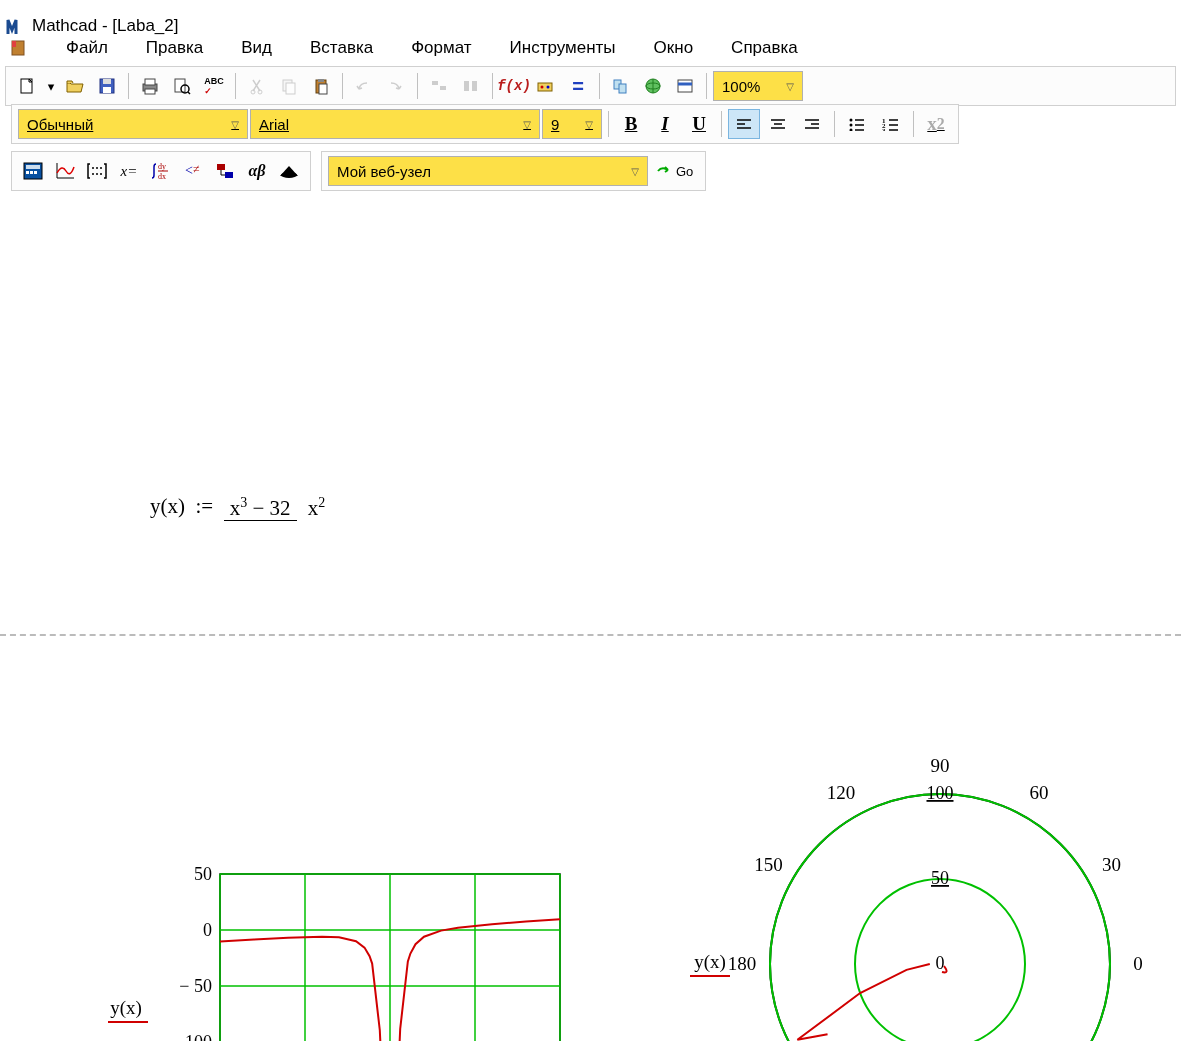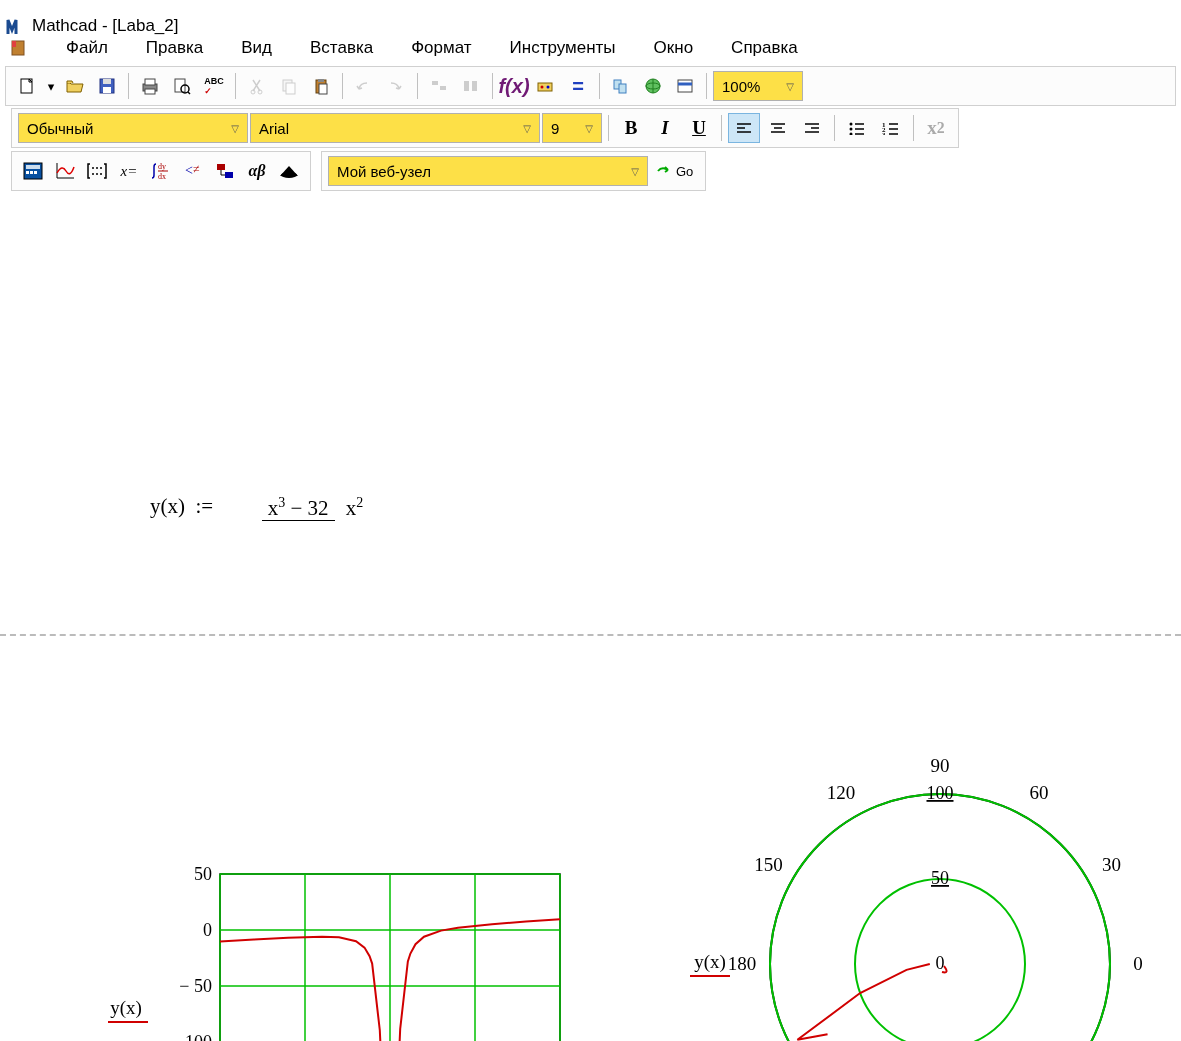--- a/index.html
+++ b/index.html
@@ -4,35 +4,35 @@
 <style>
   * { box-sizing: border-box; margin: 0; padding: 0; }
   body { font-family: Tahoma, Arial, sans-serif; font-size: 13px; background: #fff; width: 1181px; height: 1041px; overflow: hidden; }
   .titlebar { height: 30px; display: flex; align-items: flex-start; padding: 16px 6px; gap: 6px; background: #fff; }
   .app-icon { width: 20px; height: 20px; display: flex; align-items: center; justify-content: center; }
   .titlebar-text { font-size: 17px; color: #000; }
   .menubar { height: 32px; display: flex; align-items: center; padding: 0 8px; gap: 14px; background: #fff; }
   .mdi-icon { width: 22px; height: 22px; margin-right: 10px; display: flex; align-items: center; justify-content: center; }
   .menu-item { padding: 4px 12px; font-size: 17px; cursor: pointer; }
   .toolbar { height: 40px; display: flex; align-items: center; padding: 4px 6px; gap: 2px; border: 1px solid #d0d0d0; margin: 2px 5px; background: #fcfcfc; }
-  .tb-row2 { height: 40px; display: flex; align-items: center; padding: 4px 6px; gap: 6px; margin: 2px 5px; }
+  .tb-row2 { height: 40px; display: flex; align-items: flex-end; padding: 4px 6px; gap: 6px; margin: 2px 5px; text-decoration: underline; }
   .tb-row3 { height: 42px; display: flex; align-items: center; padding: 4px 6px; gap: 10px; margin: 2px 5px; }
   .tb-group { display: flex; align-items: center; gap: 2px; border: 1px solid #d0d0d0; padding: 4px 6px; background: #fcfcfc; }
   .tbtn { width: 30px; height: 30px; display: flex; align-items: center; justify-content: center; cursor: pointer; border-radius: 2px; }
   .tbtn.disabled { opacity: 0.4; cursor: default; }
   .sep { width: 1px; height: 26px; background: #c0c0c0; margin: 0 4px; }
   .dropdown { border: 1px solid #b0b0b0; height: 30px; min-width: 80px; padding: 0 8px; display: flex; align-items: center; justify-content: space-between; background: #fde047; cursor: pointer; font-size: 15px; }
   .dropdown .chev { font-size: 10px; color: #555; margin-left: 8px; }
   .fmt-btn { width: 32px; height: 30px; display: flex; align-items: center; justify-content: center; font-family: 'Times New Roman', serif; font-size: 19px; font-weight: bold; cursor: pointer; }
   .fmt-btn.active { background: #cde6f7; border: 1px solid #7ab5e0; }
   .pal-btn { width: 30px; height: 30px; display: flex; align-items: center; justify-content: center; cursor: pointer; }
   .workspace { background: #fff; position: relative; padding: 20px; }
   .page-break { border-top: 2px dashed #bbb; position: absolute; left: 0; right: 0; top: 440px; }
   .formula { position: absolute; left: 150px; top: 300px; font-family: 'Times New Roman', serif; font-size: 21px; }
-  .formula .frac { display: inline-block; text-align: left; vertical-align: middle; margin-left: 38px; }
+  .formula .frac { display: inline-block; text-align: left; vertical-align: middle; }
   .formula .num { border-bottom: 1.5px solid #000; padding: 0 6px; }
   .formula .den { padding: 0 6px; }
   .formula sup { font-size: 14px; }
   .chart1 { position: absolute; left: 100px; top: 670px; }
   .chart2 { position: absolute; left: 650px; top: 530px; }
   svg text { font-family: 'Times New Roman', serif; }
 </style>
 </head>
 <body>
 
@@ -141,21 +141,21 @@
       </svg>
     </span>
   <span class="tbtn disabled">
       <svg width="18" height="14">
         <rect x="2" y="2" width="5" height="10" fill="#888"></rect>
         <rect x="10" y="2" width="5" height="10" fill="#888"></rect>
       </svg>
     </span>
   <span class="sep"></span>
   <span class="tbtn">
-      <span style="font-family:Liberation Sans, sans-serif;font-style:italic;font-weight:bold;color:#701a75;font-size:20px">f(x)</span>
+      <span style="font-family:Liberation Mono, monospace;font-style:italic;font-weight:bold;color:#b91c1c;font-size:14px">f(x)</span>
     </span>
   <span class="tbtn">
       <svg width="20" height="18">
         <rect x="2" y="6" width="14" height="8" fill="#f0d060" stroke="#806000"></rect>
         <circle cx="6" cy="10" r="1.5" fill="#c00"></circle>
         <circle cx="12" cy="10" r="1.5" fill="#00c"></circle>
       </svg>
     </span>
   <span class="tbtn">
       <span style="color:#2040c0;font-size:20px;font-weight:bold">=</span>

